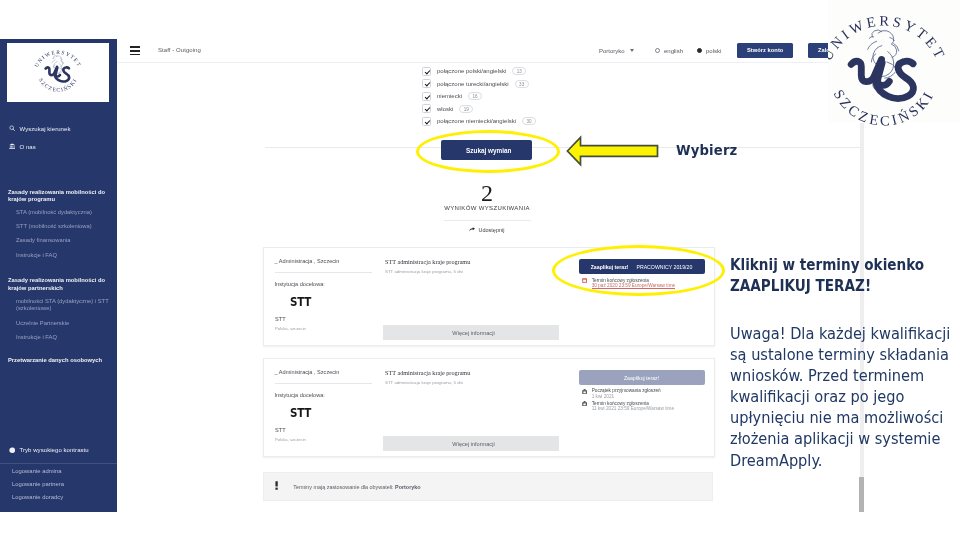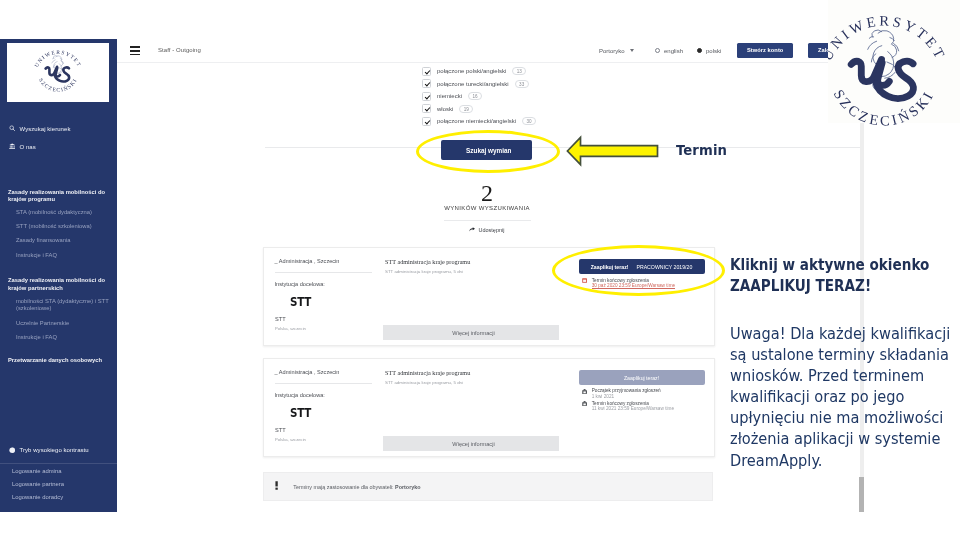--- a/index.html
+++ b/index.html
@@ -404,17 +404,17 @@
      <path d="M117 57 q-6 22 -12 45 q-6 21 9 24 q15 3 25 -12"></path>
      <path d="M212 60 q-12 -12 -30 -6 q-20 7 -15 24 q4 14 22 25 q22 13 24 29 q2 17 -16 27 q-30 16 -62 1 q-30 -14 -36 -38"></path>
    </g>
   </svg></div>
       </div>
       <div class="ellipse" style="left:416px;top:130px;width:144px;height:43px"></div>
       <div class="ellipse" style="left:552px;top:245px;width:173px;height:51px"></div>
       <svg class="arrow" style="left:564px;top:133px;width:98px;height:36px" viewBox="0 0 98 36">
      <path d="M3.4 18 L16.5 4.4 L16.5 12.6 L93.5 12.6 L93.5 23.4 L16.5 23.4 L16.5 31.6 Z" fill="#fdf300" stroke="#44503b" stroke-width="1.7" stroke-linejoin="miter"></path>
    </svg>
-      <div class="antxt" style="left:676px;top:141px;font-size:14.7px;letter-spacing:.01em">Termin</div>
-      <div class="antxt" style="left:730px;top:255px;font-size:15.1px;line-height:21px"><span>Kliknij w aktywne okienko</span><br><span>ZAAPLIKUJ TERAZ!</span></div>
+      <div class="antxt" style="left:676px;top:141px;font-size:14.7px;letter-spacing:.01em">Wybierz</div>
+      <div class="antxt" style="left:730px;top:255px;font-size:15.1px;line-height:21px"><span>Kliknij w terminy okienko</span><br><span>ZAAPLIKUJ TERAZ!</span></div>
       <div class="bodytxt" style="left:730px;top:323px;width:232px;font-size:16.2px;line-height:21.1px;white-space:nowrap"><span>Uwaga! Dla każdej kwalifikacji</span><br><span>są ustalone terminy składania</span><br><span>wniosków. Przed terminem</span><br><span>kwalifikacji oraz po jego</span><br><span>upłynięciu nie ma możliwości</span><br><span>złożenia aplikacji w systemie</span><br><span>DreamApply.</span></div>
     </div>
 </div>
 
 </body></html>

